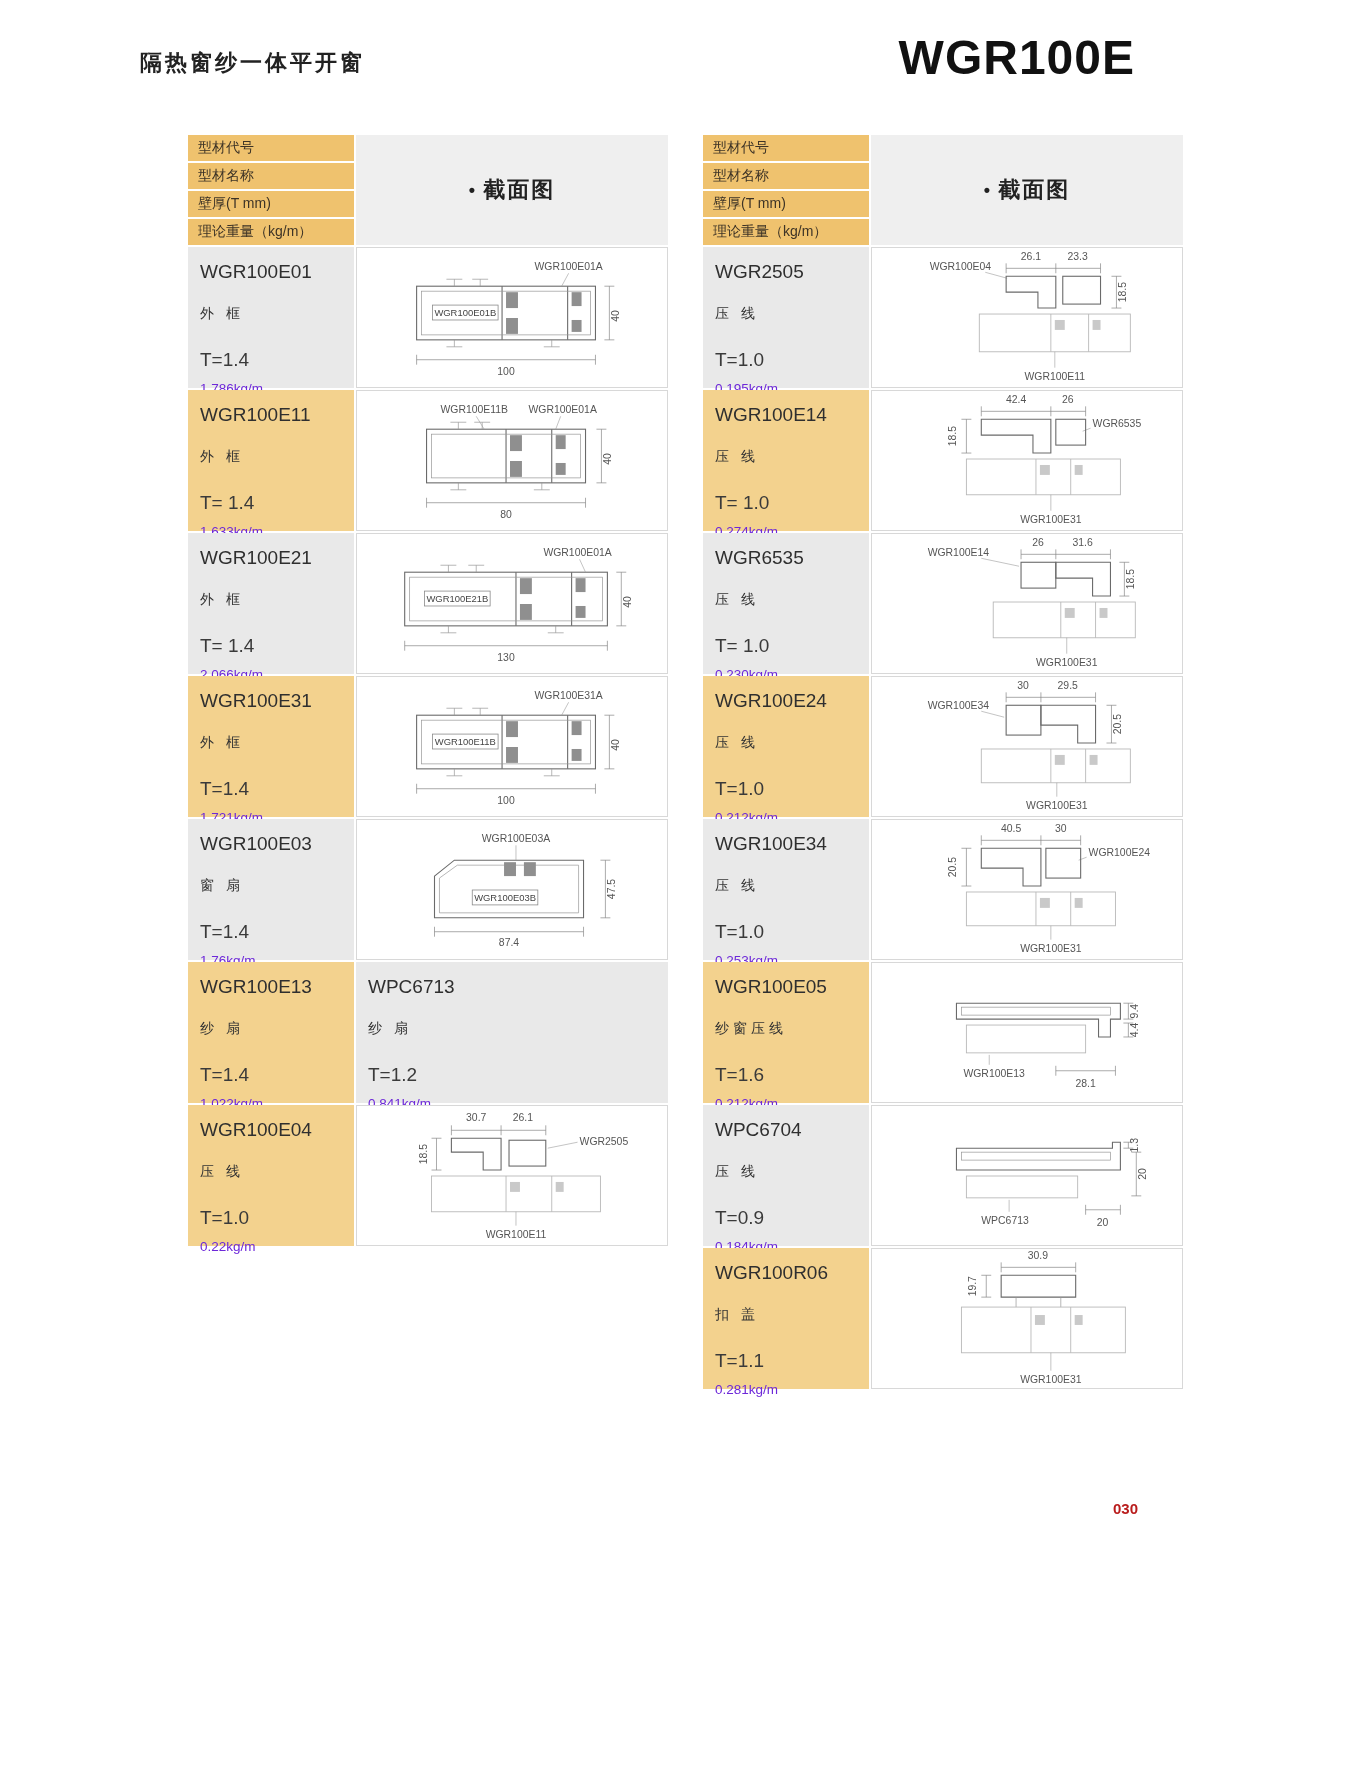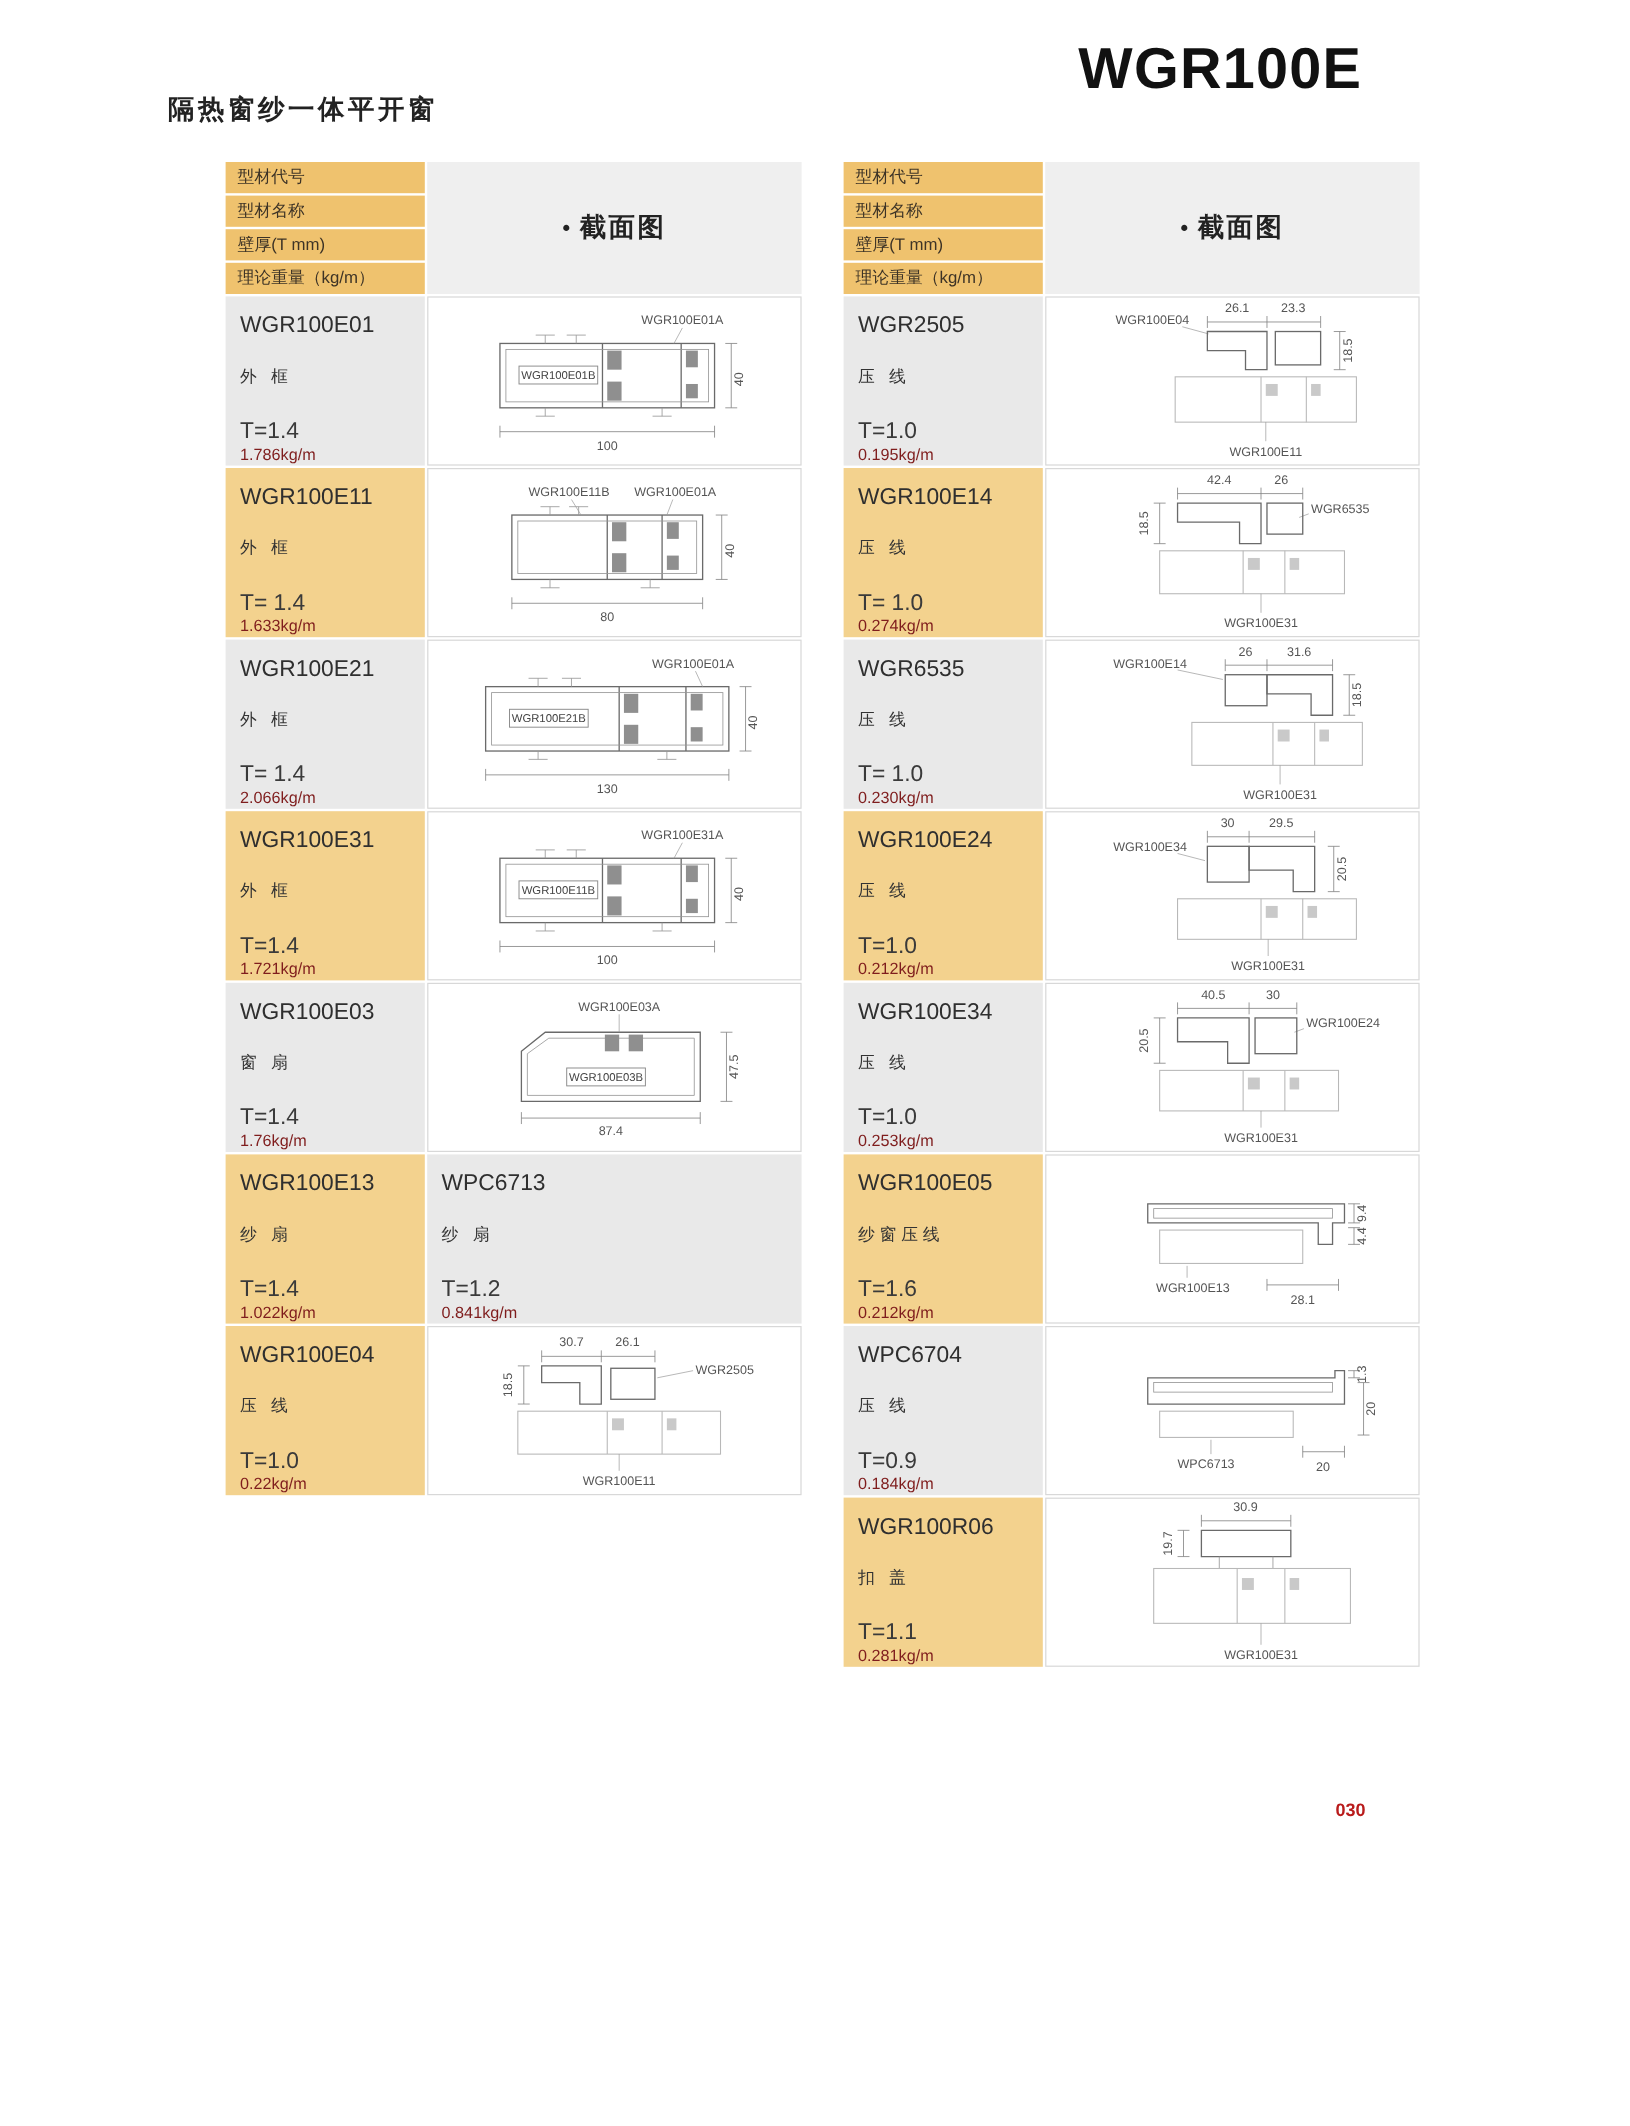--- a/index.html
+++ b/index.html
@@ -2,21 +2,21 @@
 <html><head>
 <meta charset="utf-8">
 <style>
   html,body{margin:0;padding:0;}
   body{
     width:1358px;height:1772px;position:relative;background:#ffffff;
     font-family:"Liberation Sans","DejaVu Sans",sans-serif;color:#333;
   }
   .page-title{
     position:absolute;left:140px;top:48px;font-size:22px;font-weight:700;
-    letter-spacing:3px;color:#222;margin-top:28px;
+    letter-spacing:3px;color:#222;
   }
   .model-title{
     position:absolute;top:30px;left:0;width:1135px;text-align:right;
     font-size:48px;font-weight:700;letter-spacing:1px;color:#111;
   }
   .tables{position:absolute;left:140px;top:135px;display:flex;gap:35px;padding-left:48px;}
   .ptable{
     width:480px;display:grid;grid-template-columns:166px 312px;
     grid-template-rows:110px repeat(8,141px);gap:2px;background:#fff;
   }
@@ -30,21 +30,21 @@
     font-size:22px;font-weight:600;color:#222;letter-spacing:2px;
   }
   .section-cell .bullet{font-size:18px;margin-right:8px;letter-spacing:0;}
   .label{padding:14px 10px 0 12px;box-sizing:border-box;}
   .label.tan{background:#F3D28E;}
   .label.gray{background:#E9E9E9;}
   .code{font-size:19px;color:#2f2f2f;}
   .pname{font-size:14px;color:#333;letter-spacing:4px;margin-top:22px;}
   .spec{margin-top:26px;}
   .t{font-size:19px;color:#3a3a3a;}
-  .w{font-size:13.5px;color:#7f1d1d;margin-top:0;}
+  .w{font-size:13.5px;color:#6d28d9;margin-top:10px;}
   .drawcell{background:#fff;border:1px solid #d8d8d8;box-sizing:border-box;position:relative;}
   svg.draw{display:block;width:100%;height:100%;}
   svg text{font-family:"Liberation Sans","DejaVu Sans",sans-serif;}
   .oline{fill:none;stroke:#6a6a6a;stroke-width:1.1;}
   .iline{fill:none;stroke:#979797;stroke-width:0.7;}
   .lref{fill:none;stroke:#b8b8b8;stroke-width:0.9;}
   .tb{fill:#8f8f8f;stroke:none;}
   .tbl{fill:#c9c9c9;stroke:none;}
   .dim{fill:none;stroke:#868686;stroke-width:0.7;}
   .ldr{fill:none;stroke:#9c9c9c;stroke-width:0.6;}

